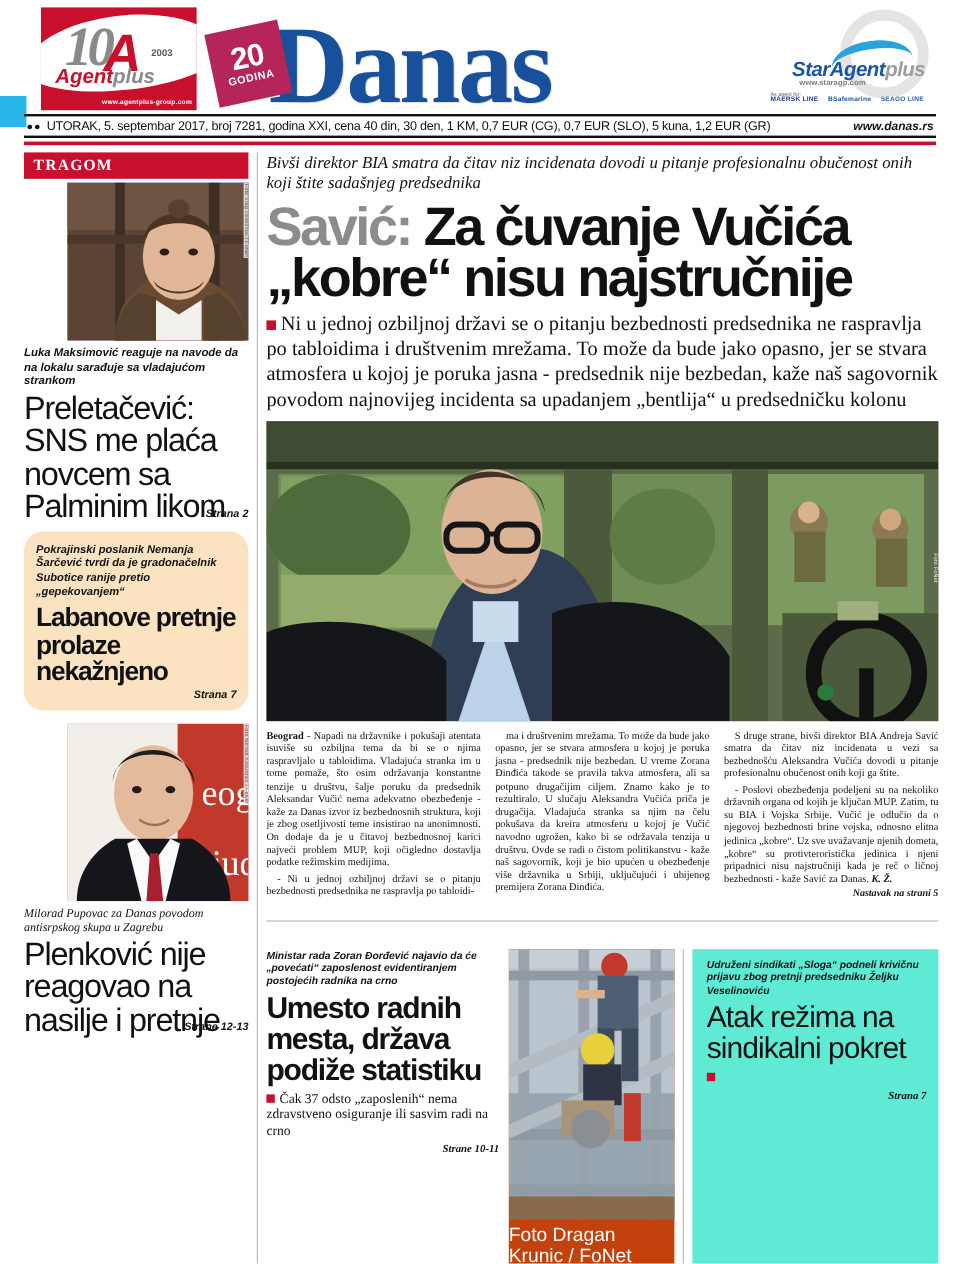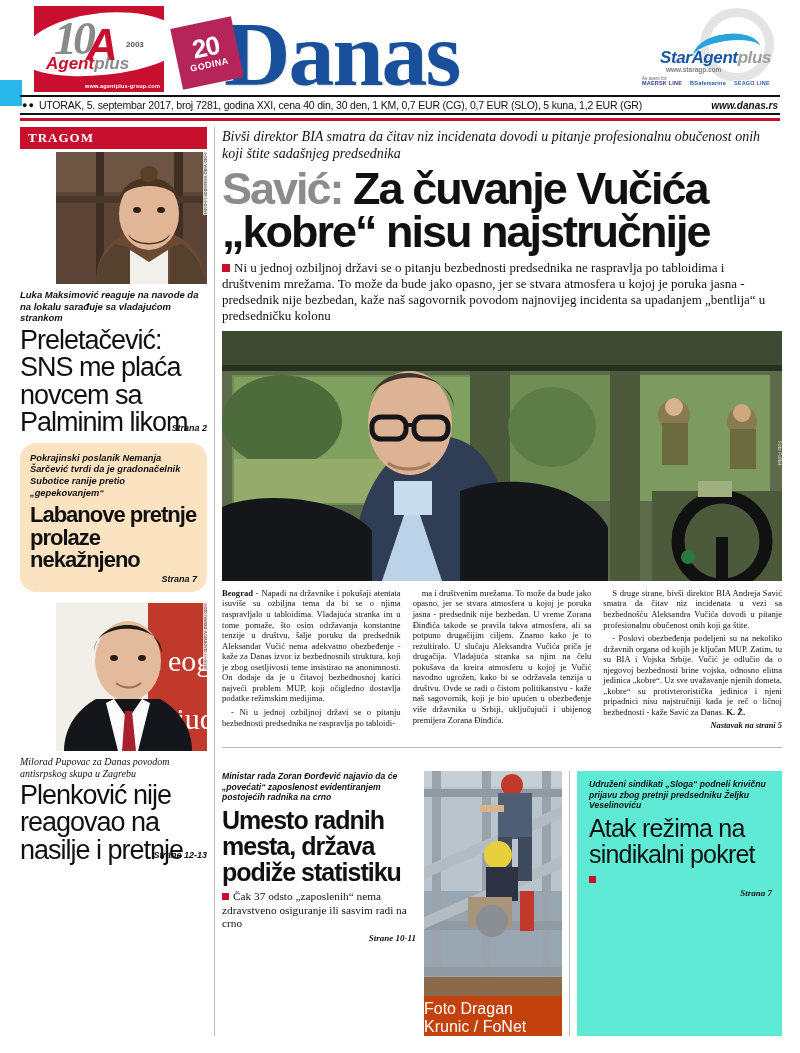--- a/index.html
+++ b/index.html
@@ -151,41 +151,41 @@
   .lead-kicker {
     font-family:"Liberation Serif", serif; font-style:italic; font-size:14px;
     line-height:1.2; margin:2px 0 4px 0;
   }
   .main-hl {
     font-weight:bold; font-size:45px; line-height:.97; letter-spacing:-2px;
     margin:0 0 6px 0;
   }
   .main-hl .grey { color:#8c8c8c; }
   .lead-body {
-    font-family:"Liberation Serif", serif; font-size:13px; line-height:1.23;
+    font-family:"Liberation Serif", serif; font-size:17px; line-height:1.23;
     margin:0 0 7px 0;
   }
   .sq { display:inline-block; width:8px; height:8px; background:#c8102e; margin-right:4px; }
   .sq.sm { width:7px; height:7px; }
 
   .hero { position:relative; width:100%; height:250px; overflow:hidden; background:#55603f; }
   .hero .credit {
     position:absolute; right:0; top:110px; writing-mode:vertical-rl;
     font-size:4.5px; color:#eee; letter-spacing:.2px;
   }
 
   .three-col {
     column-count:3; column-gap:12px; column-rule:0;
     font-family:"Liberation Serif", serif; font-size:8.6px; line-height:1.23;
     text-align:justify; margin-top:7px; height:155px; overflow:hidden;
   }
   .three-col p { margin:0 0 3px 0; text-indent:9px; }
   .three-col p.first { text-indent:0; }
   .three-col b { font-weight:bold; }
-  .sig { font-weight:bold; }
+  .sig { font-weight:bold; font-style:italic; }
   .cont { font-weight:bold; font-style:italic; text-align:right; display:block; font-size:8.4px;}
 
   .hr-grey { border-top:1px solid #bbb; margin:4px 0 0 0; }
 
   
   .bottom { display:flex; gap:7px; margin-top:23px; }
   .bot-mid { flex:1; }
   .bot-right { width:205px; flex:none; background:#5eead4; padding:8px 10px 8px 12px; }
   .bot-inner { display:flex; gap:8px; }
   .bot-text { flex:1; }

